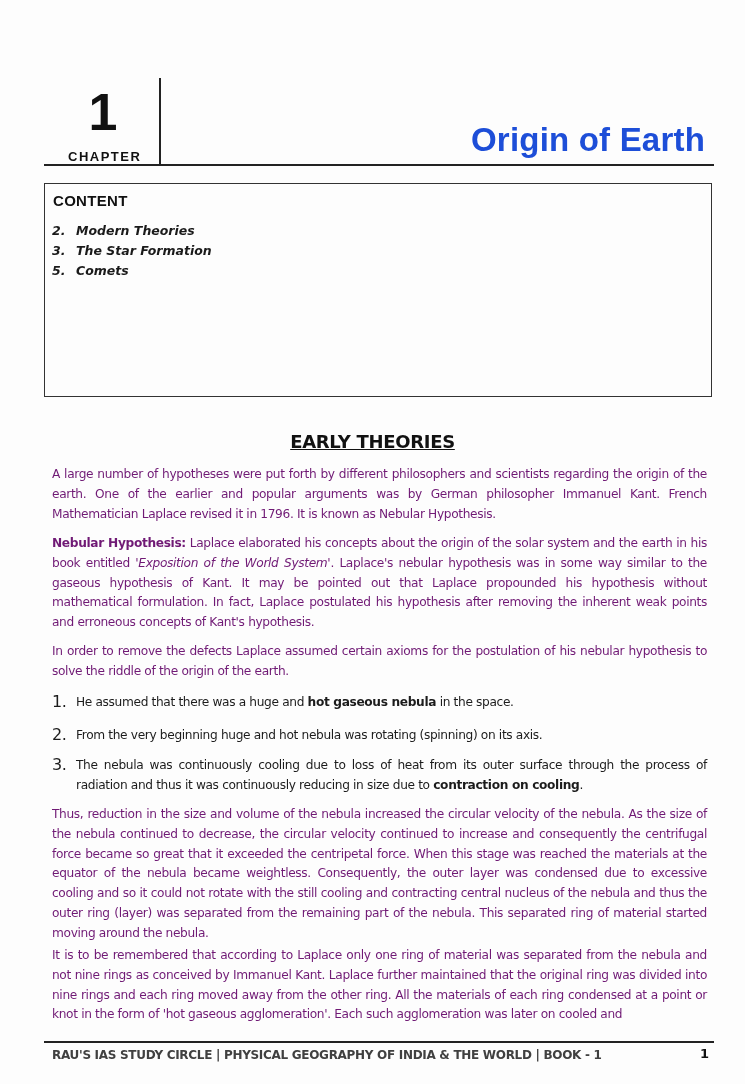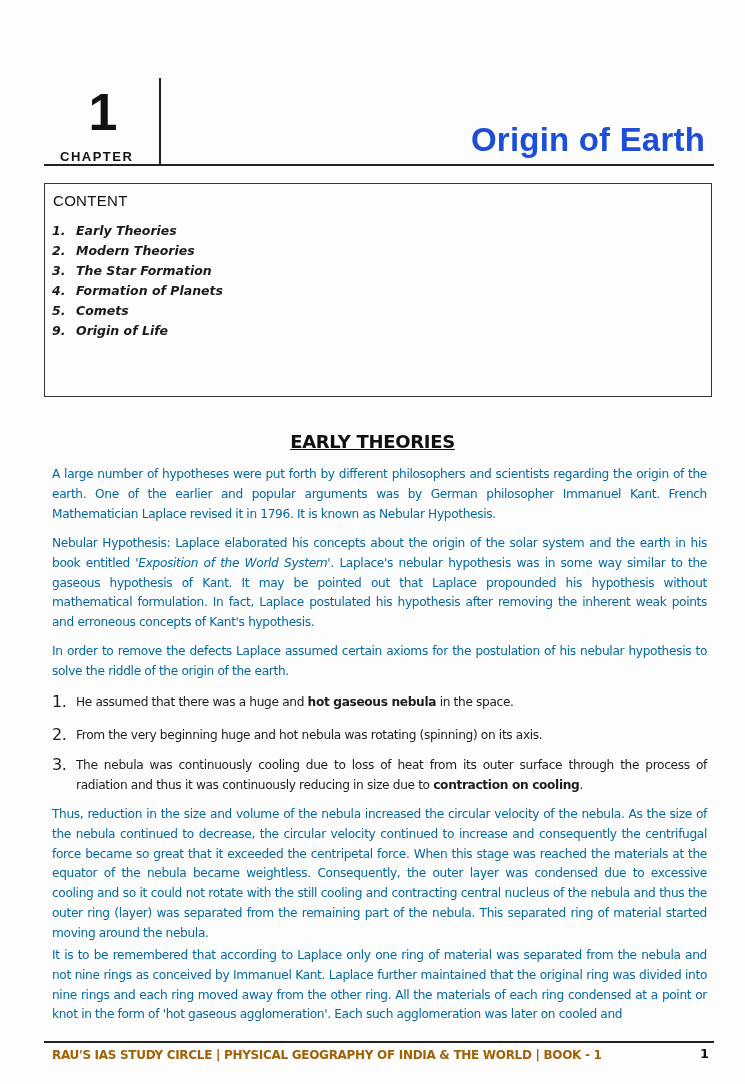--- a/index.html
+++ b/index.html
@@ -11,21 +11,21 @@
   }
   .page { position: absolute; left: 0; top: 0; width: 745px; height: 1084px; }
 
   
   .chap-num {
     position: absolute; left: 78px; top: 86px; width: 50px; text-align: center;
     font-family: "Liberation Sans", sans-serif; font-weight: 700;
     font-size: 52px; line-height: 52px; color: #111;
   }
   .chap-label {
-    position: absolute; left: 60px; top: 149px;
+    position: absolute; left: 68px; top: 149px;
     font-weight: 700; font-size: 13px; letter-spacing: 1.5px; color: #111;
   }
   .chap-vline {
     position: absolute; left: 159px; top: 78px; width: 2px; height: 87px; background: #222;
   }
   .chap-title {
     position: absolute; right: 40px; top: 120px;
     font-weight: 700; font-size: 33px; line-height: 40px; color: #1d4ed8;
     letter-spacing: 0.2px;
   }
@@ -33,81 +33,78 @@
     position: absolute; left: 44px; top: 164px; width: 670px; height: 2px; background: #222;
   }
 
   
   .content-box {
     position: absolute; left: 44px; top: 183px; width: 668px; height: 214px;
     border: 1.5px solid #333; box-sizing: border-box;
   }
   .content-title {
     position: absolute; left: 8px; top: 8px;
-    font-weight: 400; font-size: 15px; letter-spacing: 0.3px; color: #111;
+    font-weight: 700; font-size: 15px; letter-spacing: 0.3px; color: #111;
   }
   .content-list { position: absolute; left: 7px; top: 37px; margin: 0; padding: 0; list-style: none; }
   .content-list li {
     height: 20px; line-height: 20px; font-size: 12.5px; font-style: italic; font-weight: 700; color: #1a1a1a;
     font-family: "DejaVu Sans", sans-serif;
   }
   .content-list .num { display: inline-block; width: 24px; }
 
   
   .section-heading {
     position: absolute; left: 0; width: 745px; top: 431px; text-align: center;
     font-weight: 700; font-size: 18px; text-decoration: underline; color: #111;
     font-family: "DejaVu Sans", sans-serif; letter-spacing: -0.3px;
   }
 
   
   .para {
     position: absolute; left: 52px; width: 655px;
     font-family: "DejaVu Sans", sans-serif; font-size: 12.2px; line-height: 19.8px;
-    text-align: justify; color: #0369a1; margin: 0; letter-spacing: -0.35px;
+    text-align: justify; color: #701a75; margin: 0; letter-spacing: -0.35px;
   }
-  .para b { font-weight: 400; }
+  .para b { font-weight: 700; }
   .para i { font-style: italic; }
 
   .num-item { position: absolute; left: 52px; width: 655px;
     font-family: "DejaVu Sans", sans-serif; font-size: 12.2px; line-height: 19.8px; color: #1c1c1c; letter-spacing: -0.35px; }
   .num-item .n { position: absolute; left: 0; top: -1px; font-size: 16px; }
   .num-item .t { display: block; margin-left: 24px; text-align: justify; }
 
   
   .footer-line { position: absolute; left: 44px; top: 1041px; width: 670px; height: 2px; background: #222; }
   .footer-text {
     position: absolute; left: 52px; top: 1048px;
-    font-family: "DejaVu Sans", sans-serif; font-weight: 700; font-size: 12px; color: #a16207; letter-spacing: -0.3px;
+    font-family: "DejaVu Sans", sans-serif; font-weight: 700; font-size: 12px; color: #404040; letter-spacing: -0.3px;
   }
   .footer-page {
     position: absolute; left: 700px; top: 1046px;
     font-family: "DejaVu Sans", sans-serif; font-weight: 700; font-size: 13px; color: #111;
   }
 </style>
 </head>
 <body>
 
 <div class="page">
 
   <div class="chap-num">1</div>
   <div class="chap-label">CHAPTER</div>
   <div class="chap-vline"></div>
   <div class="chap-title">Origin of Earth</div>
   <div class="chap-hline"></div>
 
   <div class="content-box">
     <div class="content-title">CONTENT</div>
     <ul class="content-list">
-      <li><span class="num">1.</span><span>Early Theories</span></li>
       <li><span class="num">2.</span><span>Modern Theories</span></li>
       <li><span class="num">3.</span><span>The Star Formation</span></li>
-      <li><span class="num">4.</span><span>Formation of Planets</span></li>
       <li><span class="num">5.</span><span>Comets</span></li>
-      <li><span class="num">9.</span><span>Origin of Life</span></li>
     </ul>
   </div>
 
   <div class="section-heading">EARLY THEORIES</div>
 
   <p class="para" style="top:465px;">A large number of hypotheses were put forth by different philosophers and scientists regarding the origin of the earth. One of the earlier and popular arguments was by German philosopher Immanuel Kant. French Mathematician Laplace revised it in 1796. It is known as Nebular Hypothesis.</p>
 
   <p class="para" style="top:534px;"><b>Nebular Hypothesis:</b><span> Laplace elaborated his concepts about the origin of the solar system and the earth in his book entitled </span><i>'Exposition of the World System'</i><span>. Laplace's nebular hypothesis was in some way similar to the gaseous hypothesis of Kant. It may be pointed out that Laplace propounded his hypothesis without mathematical formulation. In fact, Laplace postulated his hypothesis after removing the inherent weak points and erroneous concepts of Kant's hypothesis.</span></p>
 
   <p class="para" style="top:642px;">In order to remove the defects Laplace assumed certain axioms for the postulation of his nebular hypothesis to solve the riddle of the origin of the earth.</p>

